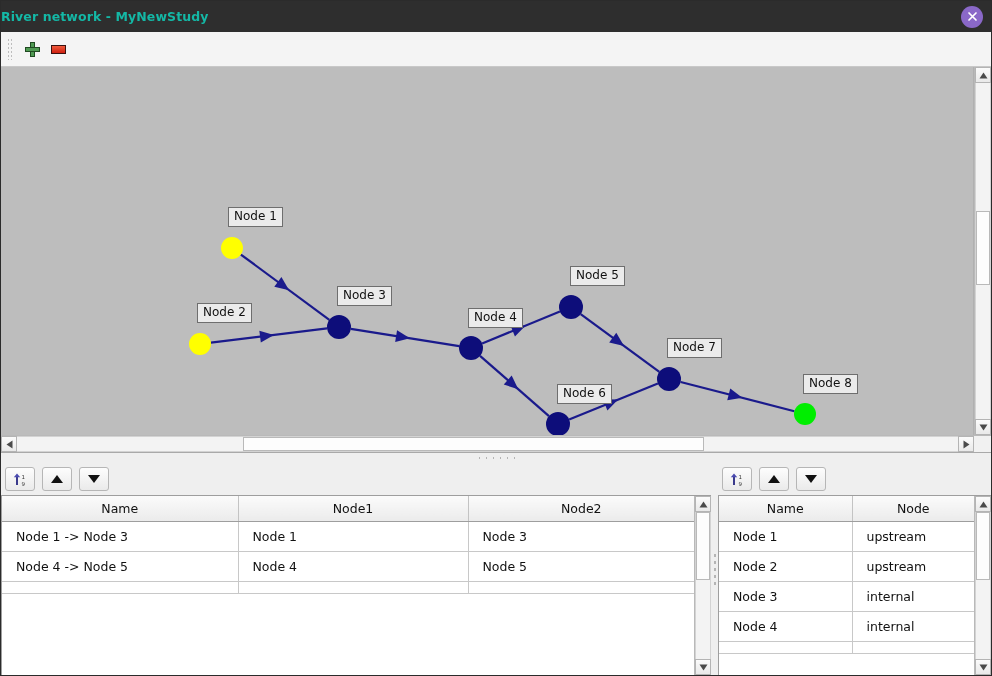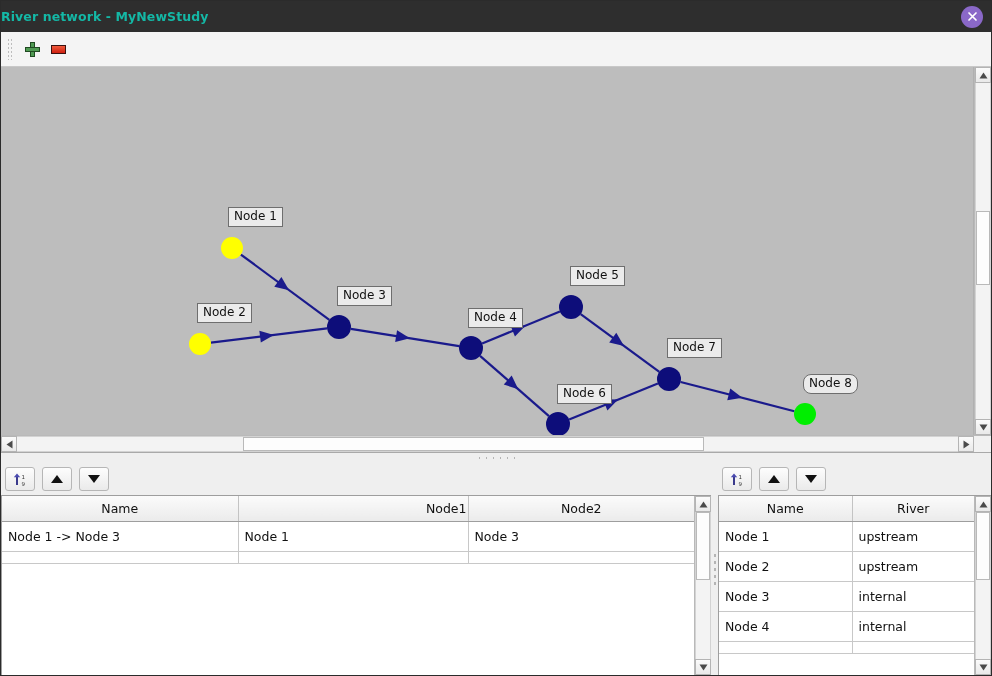--- a/index.html
+++ b/index.html
@@ -225,21 +225,21 @@
     border-bottom: 1px solid #9e9e9e;
     font-weight: normal;
     font-size: 12.5px;
     text-align: center;
   }
   table.grid th:last-child { border-right: 0; }
   table.grid td {
     height: 30px;
     border-right: 1px solid #c8c8c8;
     border-bottom: 1px solid #c8c8c8;
-    padding: 0 6px;
+    padding: 0 14px;
     background: #fff;
     white-space: nowrap;
     overflow: hidden;
   }
   table.grid td:last-child { border-right: 0; }
   table.grid tr.filler td { height: 12px; }
 </style>
 </head>
 <body>
 
@@ -306,21 +306,21 @@
             </g>
         </svg>
         <div id="labels-layer">
             <div class="node-label" style="left: 227px; top: 140px;">Node 1</div>
             <div class="node-label" style="left: 196px; top: 236px;">Node 2</div>
             <div class="node-label" style="left: 336px; top: 219px;">Node 3</div>
             <div class="node-label" style="left: 467px; top: 241px;">Node 4</div>
             <div class="node-label" style="left: 569px; top: 199px;">Node 5</div>
             <div class="node-label" style="left: 556px; top: 317px;">Node 6</div>
             <div class="node-label" style="left: 666px; top: 271px;">Node 7</div>
-            <div class="node-label" style="left: 802px; top: 307px; border-radius: 8px;">Node 8</div>
+            <div class="node-label" style="left: 802px; top: 307px;">Node 8</div>
           </div>
       </div>
 
       <div class="vscroll">
         <div class="sb-arrow">
           <svg width="9" height="7" viewBox="0 0 9 7">
             <path d="M4.5 0.5 L8.5 6.5 L0.5 6.5 Z" fill="#4a4a4a"></path>
           </svg>
         </div>
         <div class="sb-track" id="v-track">
@@ -375,29 +375,34 @@
           <span class="tri-down"></span>
         </div>
       </div>
 
       <div class="table-area">
         <div class="table-scrollport">
           <table class="grid">
             <thead>
                 <tr id="reaches-head">
                   <th style="width: 236px;">Name</th>
-                  <th style="width: 230px; text-align: right;">Node1</th>
+                  <th style="width: 230px;">Node1</th>
                   <th>Node2</th>
                 </tr>
               </thead>
             <tbody id="reaches-body">
                 <tr>
                   <td>Node 1 -&gt; Node 3</td>
                   <td>Node 1</td>
                   <td>Node 3</td>
+                </tr>
+                <tr>
+                  <td>Node 4 -&gt; Node 5</td>
+                  <td>Node 4</td>
+                  <td>Node 5</td>
                 </tr>
                 <tr class="filler">
                   <td></td>
                   <td></td>
                   <td></td>
                 </tr>
               </tbody>
           </table>
         </div>
         <div class="vscroll">
@@ -439,21 +444,21 @@
           <span class="tri-down"></span>
         </div>
       </div>
 
       <div class="table-area">
         <div class="table-scrollport">
           <table class="grid">
             <thead>
                 <tr id="nodes-head">
                   <th style="width: 133px;">Name</th>
-                  <th>River</th>
+                  <th>Node</th>
                 </tr>
               </thead>
             <tbody id="nodes-body">
                 <tr>
                   <td>Node 1</td>
                   <td>upstream</td>
                 </tr>
                 <tr>
                   <td>Node 2</td>
                   <td>upstream</td>

